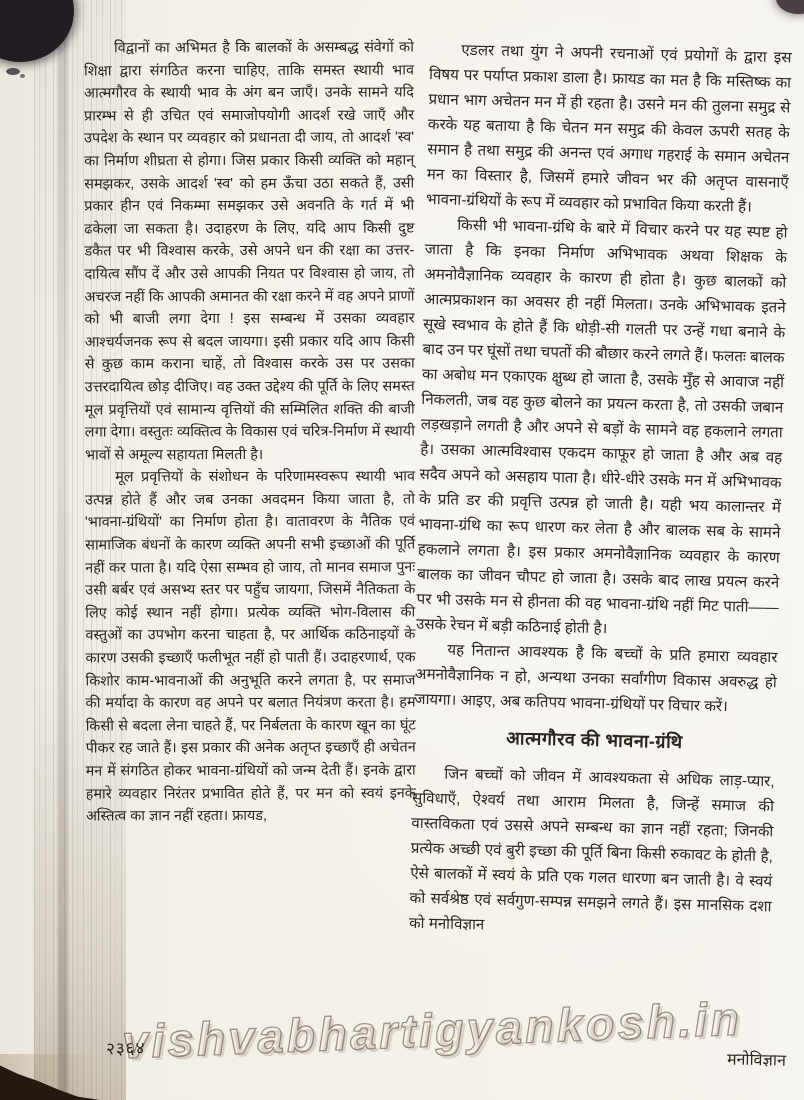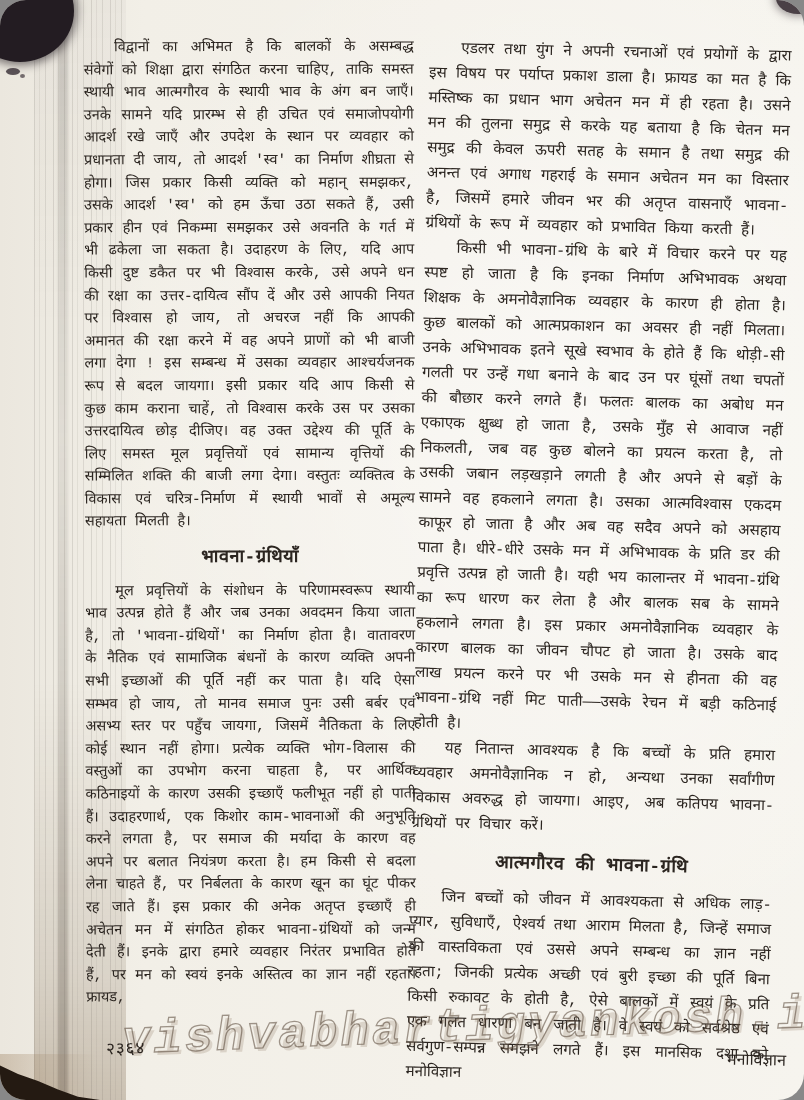--- a/index.html
+++ b/index.html
@@ -4,23 +4,22 @@
 <style>
   html,body{margin:0;padding:0;background:#888;}
   .page{
     position:relative;
     width:804px;height:1100px;
     margin:0 auto;
     overflow:hidden;
     background:
       radial-gradient(ellipse at 70% 40%, rgba(255,255,255,0.5), rgba(255,255,255,0) 60%),
       linear-gradient(90deg, #ebe7de 0%, #f2efe7 18%, #f4f1ea 55%, #f6f4ee 100%);
-    font-family:Liberation Mono, monospace;
+    font-family:Liberation Sans, sans-serif;
     color:#2b2520;
-    border-radius:26px;
   }
   
   .scan-edge{
     position:absolute;left:34px;top:0;width:92px;height:100%;
     background:
       repeating-linear-gradient(90deg,
         rgba(95,90,84,0.16) 0 1px, rgba(0,0,0,0) 1px 5px,
         rgba(110,104,96,0.10) 5px 6px, rgba(0,0,0,0) 6px 11px,
         rgba(80,75,70,0.13) 11px 12px, rgba(0,0,0,0) 12px 19px),
       linear-gradient(180deg, rgba(120,110,100,0.05) 0%, rgba(0,0,0,0) 30%, rgba(0,0,0,0) 62%, rgba(125,105,80,0.18) 88%, rgba(115,90,60,0.30) 100%);
@@ -104,21 +103,20 @@
   <div class="corner-tl"></div>
   <div class="speck-a"></div>
   <div class="speck-b"></div>
   <div class="corner-tr"></div>
   <div class="corner-bl"></div>
   <div class="corner-bl-wedge"></div>
 
   <div class="content">
     <div class="col col-left">
       <p>विद्वानों का अभिमत है कि बालकों के असम्बद्ध संवेगों को शिक्षा द्वारा संगठित करना चाहिए, ताकि समस्त स्थायी भाव आत्मगौरव के स्थायी भाव के अंग बन जाएँ। उनके सामने यदि प्रारम्भ से ही उचित एवं समाजोपयोगी आदर्श रखे जाएँ और उपदेश के स्थान पर व्यवहार को प्रधानता दी जाय, तो आदर्श 'स्व' का निर्माण शीघ्रता से होगा। जिस प्रकार किसी व्यक्ति को महान् समझकर, उसके आदर्श 'स्व' को हम ऊँचा उठा सकते हैं, उसी प्रकार हीन एवं निकम्मा समझकर उसे अवनति के गर्त में भी ढकेला जा सकता है। उदाहरण के लिए, यदि आप किसी दुष्ट डकैत पर भी विश्वास करके, उसे अपने धन की रक्षा का उत्तर-दायित्व सौंप दें और उसे आपकी नियत पर विश्वास हो जाय, तो अचरज नहीं कि आपकी अमानत की रक्षा करने में वह अपने प्राणों को भी बाजी लगा देगा ! इस सम्बन्ध में उसका व्यवहार आश्चर्यजनक रूप से बदल जायगा। इसी प्रकार यदि आप किसी से कुछ काम कराना चाहें, तो विश्वास करके उस पर उसका उत्तरदायित्व छोड़ दीजिए। वह उक्त उद्देश्य की पूर्ति के लिए समस्त मूल प्रवृत्तियों एवं सामान्य वृत्तियों की सम्मिलित शक्ति की बाजी लगा देगा। वस्तुतः व्यक्तित्व के विकास एवं चरित्र-निर्माण में स्थायी भावों से अमूल्य सहायता मिलती है।</p>
-      <h2>भावना-ग्रंथियाँ</h2>
       <p>मूल प्रवृत्तियों के संशोधन के परिणामस्वरूप स्थायी भाव उत्पन्न होते हैं और जब उनका अवदमन किया जाता है, तो 'भावना-ग्रंथियों' का निर्माण होता है। वातावरण के नैतिक एवं सामाजिक बंधनों के कारण व्यक्ति अपनी सभी इच्छाओं की पूर्ति नहीं कर पाता है। यदि ऐसा सम्भव हो जाय, तो मानव समाज पुनः उसी बर्बर एवं असभ्य स्तर पर पहुँच जायगा, जिसमें नैतिकता के लिए कोई स्थान नहीं होगा। प्रत्येक व्यक्ति भोग-विलास की वस्तुओं का उपभोग करना चाहता है, पर आर्थिक कठिनाइयों के कारण उसकी इच्छाएँ फलीभूत नहीं हो पाती हैं। उदाहरणार्थ, एक किशोर काम-भावनाओं की अनुभूति करने लगता है, पर समाज की मर्यादा के कारण वह अपने पर बलात नियंत्रण करता है। हम किसी से बदला लेना चाहते हैं, पर निर्बलता के कारण खून का घूंट पीकर रह जाते हैं। इस प्रकार की अनेक अतृप्त इच्छाएँ ही अचेतन मन में संगठित होकर भावना-ग्रंथियों को जन्म देती हैं। इनके द्वारा हमारे व्यवहार निरंतर प्रभावित होते हैं, पर मन को स्वयं इनके अस्तित्व का ज्ञान नहीं रहता। फ्रायड,</p>
     </div>
     <div class="col col-right">
       <p>एडलर तथा युंग ने अपनी रचनाओं एवं प्रयोगों के द्वारा इस विषय पर पर्याप्त प्रकाश डाला है। फ्रायड का मत है कि मस्तिष्क का प्रधान भाग अचेतन मन में ही रहता है। उसने मन की तुलना समुद्र से करके यह बताया है कि चेतन मन समुद्र की केवल ऊपरी सतह के समान है तथा समुद्र की अनन्त एवं अगाध गहराई के समान अचेतन मन का विस्तार है, जिसमें हमारे जीवन भर की अतृप्त वासनाएँ भावना-ग्रंथियों के रूप में व्यवहार को प्रभावित किया करती हैं।</p>
       <p>किसी भी भावना-ग्रंथि के बारे में विचार करने पर यह स्पष्ट हो जाता है कि इनका निर्माण अभिभावक अथवा शिक्षक के अमनोवैज्ञानिक व्यवहार के कारण ही होता है। कुछ बालकों को आत्मप्रकाशन का अवसर ही नहीं मिलता। उनके अभिभावक इतने सूखे स्वभाव के होते हैं कि थोड़ी-सी गलती पर उन्हें गधा बनाने के बाद उन पर घूंसों तथा चपतों की बौछार करने लगते हैं। फलतः बालक का अबोध मन एकाएक क्षुब्ध हो जाता है, उसके मुँह से आवाज नहीं निकलती, जब वह कुछ बोलने का प्रयत्न करता है, तो उसकी जबान लड़खड़ाने लगती है और अपने से बड़ों के सामने वह हकलाने लगता है। उसका आत्मविश्वास एकदम काफूर हो जाता है और अब वह सदैव अपने को असहाय पाता है। धीरे-धीरे उसके मन में अभिभावक के प्रति डर की प्रवृत्ति उत्पन्न हो जाती है। यही भय कालान्तर में भावना-ग्रंथि का रूप धारण कर लेता है और बालक सब के सामने हकलाने लगता है। इस प्रकार अमनोवैज्ञानिक व्यवहार के कारण बालक का जीवन चौपट हो जाता है। उसके बाद लाख प्रयत्न करने पर भी उसके मन से हीनता की वह भावना-ग्रंथि नहीं मिट पाती——उसके रेचन में बड़ी कठिनाई होती है।</p>
       <p>यह नितान्त आवश्यक है कि बच्चों के प्रति हमारा व्यवहार अमनोवैज्ञानिक न हो, अन्यथा उनका सर्वांगीण विकास अवरुद्ध हो जायगा। आइए, अब कतिपय भावना-ग्रंथियों पर विचार करें।</p>
       <h2>आत्मगौरव की भावना-ग्रंथि</h2>
       <p>जिन बच्चों को जीवन में आवश्यकता से अधिक लाड़-प्यार, सुविधाएँ, ऐश्वर्य तथा आराम मिलता है, जिन्हें समाज की वास्तविकता एवं उससे अपने सम्बन्ध का ज्ञान नहीं रहता; जिनकी प्रत्येक अच्छी एवं बुरी इच्छा की पूर्ति बिना किसी रुकावट के होती है, ऐसे बालकों में स्वयं के प्रति एक गलत धारणा बन जाती है। वे स्वयं को सर्वश्रेष्ठ एवं सर्वगुण-सम्पन्न समझने लगते हैं। इस मानसिक दशा को मनोविज्ञान</p>
     </div>
   </div>

